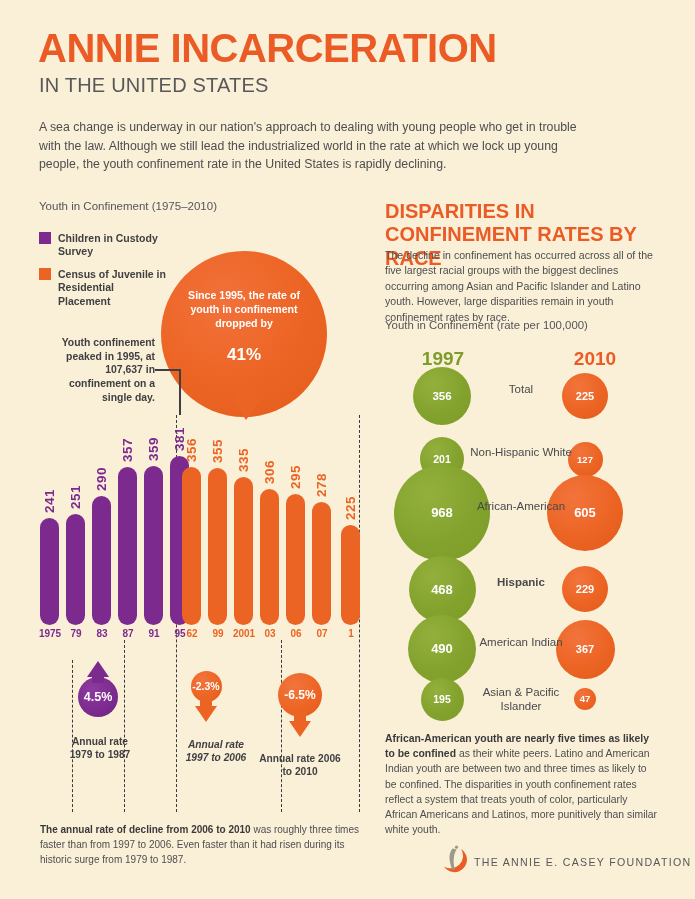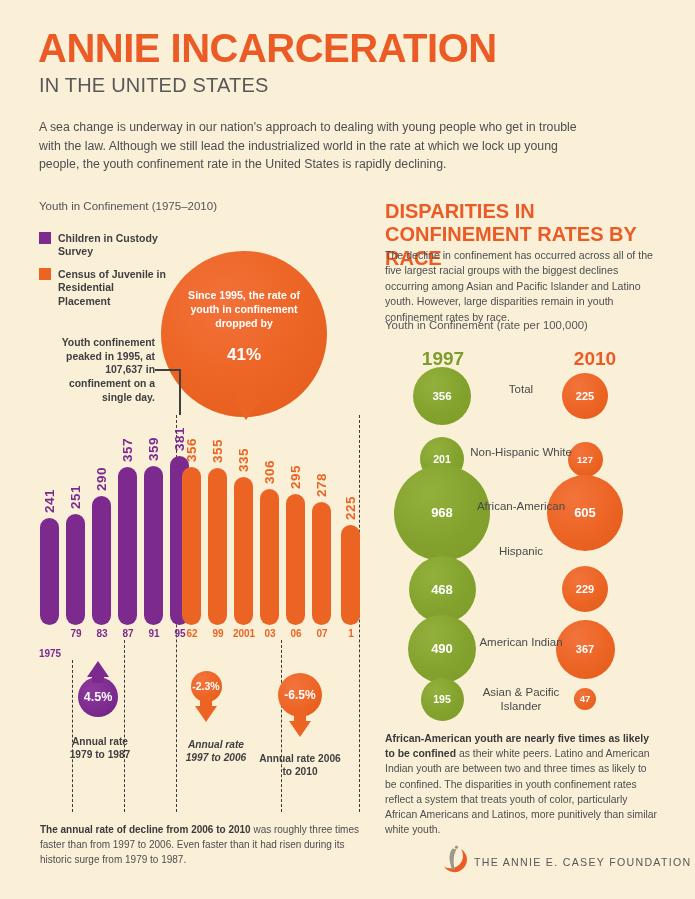--- a/index.html
+++ b/index.html
@@ -191,21 +191,21 @@
       <div class="bar o" style="left: 222px; height: 136px;"></div>
       <div class="bar-val o" style="left: 224px; bottom: 141px;">306</div>
       <div class="bar o" style="left: 248px; height: 131px;"></div>
       <div class="bar-val o" style="left: 250px; bottom: 136px;">295</div>
       <div class="bar o" style="left: 274px; height: 123px;"></div>
       <div class="bar-val o" style="left: 276px; bottom: 128px;">278</div>
       <div class="bar o" style="left: 303px; height: 100px;"></div>
       <div class="bar-val o" style="left: 305px; bottom: 105px;">225</div>
     </div>
   <div id="years">
-      <div class="yr p" style="left: 33px; margin-top: 20px;">1975</div>
+      <div class="yr p" style="left: 33px;">1975</div>
       <div class="yr p" style="left: 59px;">79</div>
       <div class="yr p" style="left: 85px;">83</div>
       <div class="yr p" style="left: 111px;">87</div>
       <div class="yr p" style="left: 137px;">91</div>
       <div class="yr p" style="left: 163px;">95</div>
       <div class="yr o" style="left: 175px;">62</div>
       <div class="yr o" style="left: 201px;">99</div>
       <div class="yr o" style="left: 227px;">2001</div>
       <div class="yr o" style="left: 253px;">03</div>
       <div class="yr o" style="left: 279px;">06</div>
@@ -241,21 +241,21 @@
       <div class="circ o" style="left: 562px; top: 373px; width: 46px; height: 46px; line-height: 46px; font-size: 11px;">225</div>
       <div class="race-lbl" style="top: 382px;">Total</div>
       <div class="circ g" style="left: 420px; top: 437px; width: 44px; height: 44px; line-height: 44px; font-size: 10.5px;">201</div>
       <div class="circ o" style="left: 567.5px; top: 441.5px; width: 35px; height: 35px; line-height: 35px; font-size: 9.5px;">127</div>
       <div class="race-lbl" style="top: 445px;">Non-Hispanic White</div>
       <div class="circ g" style="left: 394px; top: 465px; width: 96px; height: 96px; line-height: 96px; font-size: 13px;">968</div>
       <div class="circ o" style="left: 547px; top: 475px; width: 76px; height: 76px; line-height: 76px; font-size: 13px;">605</div>
       <div class="race-lbl" style="top: 499px;">African-American</div>
       <div class="circ g" style="left: 408.5px; top: 555.5px; width: 67px; height: 67px; line-height: 67px; font-size: 13px;">468</div>
       <div class="circ o" style="left: 562px; top: 566px; width: 46px; height: 46px; line-height: 46px; font-size: 11px;">229</div>
-      <div class="race-lbl" style="top: 544px;">Hispanic</div>
+      <div class="race-lbl" style="top: 575px; font-weight: bold;">Hispanic</div>
       <div class="circ g" style="left: 408px; top: 615px; width: 68px; height: 68px; line-height: 68px; font-size: 13px;">490</div>
       <div class="circ o" style="left: 555.5px; top: 619.5px; width: 59px; height: 59px; line-height: 59px; font-size: 11px;">367</div>
       <div class="race-lbl" style="top: 635px;">American Indian</div>
       <div class="circ g" style="left: 420.5px; top: 677.5px; width: 43px; height: 43px; line-height: 43px; font-size: 10.5px;">195</div>
       <div class="circ o" style="left: 574px; top: 688px; width: 22px; height: 22px; line-height: 22px; font-size: 9.5px;">47</div>
       <div class="race-lbl" style="top: 685px;">Asian &amp; Pacific Islander</div>
     </div>
 
   <div id="r-note"><b>African-American youth are nearly five times as likely to be confined</b> as their white peers. Latino and American Indian youth are between two and three times as likely to be confined. The disparities in youth confinement rates reflect a system that treats youth of color, particularly African Americans and Latinos, more punitively than similar white youth.</div>
 

